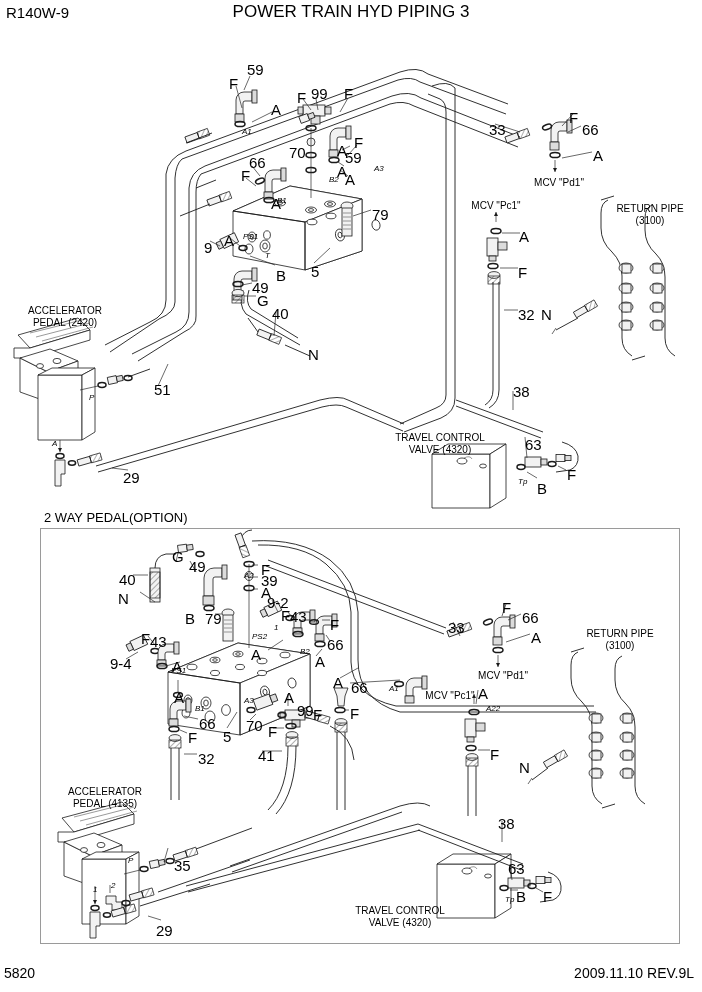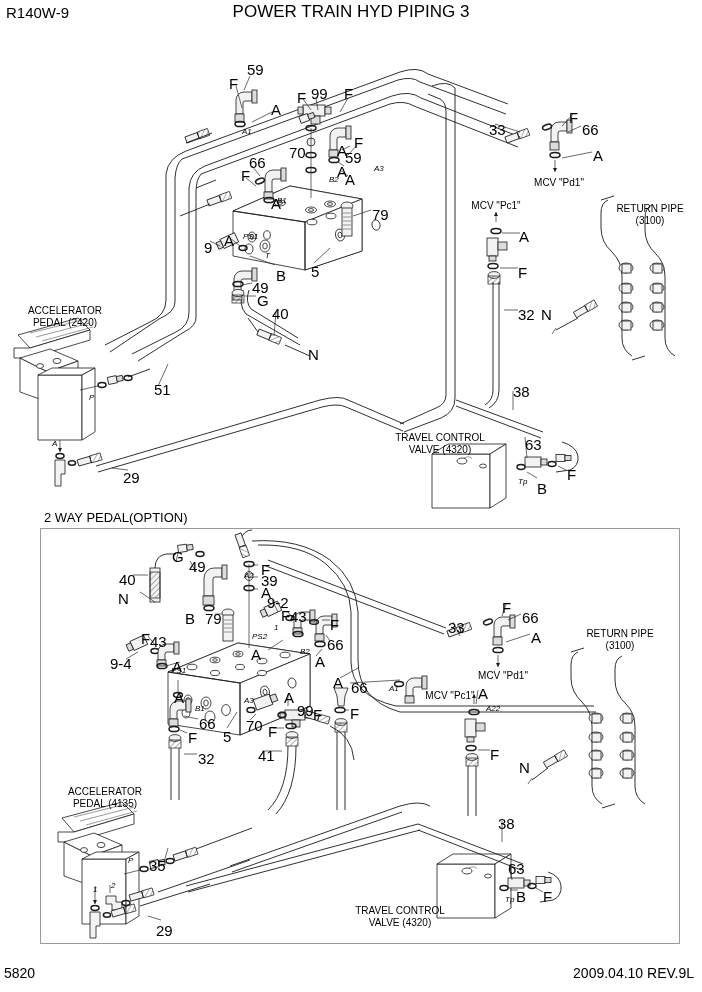--- a/index.html
+++ b/index.html
@@ -758,21 +758,21 @@
       <div class="callout big" style="left: 297px; top: 703px;">99</div>
       <div class="callout big" style="left: 313px; top: 707px;">F</div>
       <div class="callout big" style="left: 350px; top: 706px;">F</div>
       <div class="callout big" style="left: 268px; top: 724px;">F</div>
       <div class="callout big" style="left: 258px; top: 748px;">41</div>
       <div class="callout big" style="left: 333px; top: 675px;">A</div>
       <div class="callout big" style="left: 351px; top: 680px;">66</div>
       <div class="callout big" style="left: 478px; top: 686px;">A</div>
       <div class="callout big" style="left: 490px; top: 747px;">F</div>
       <div class="callout big" style="left: 519px; top: 760px;">N</div>
-      <div class="callout big" style="left: 149px; top: 858px;">35</div>
+      <div class="callout big" style="left: 174px; top: 858px;">35</div>
       <div class="callout big" style="left: 156px; top: 923px;">29</div>
       <div class="callout big" style="left: 498px; top: 816px;">38</div>
       <div class="callout big" style="left: 508px; top: 861px;">63</div>
       <div class="callout big" style="left: 543px; top: 889px;">F</div>
       <div class="callout big" style="left: 516px; top: 889px;">B</div>
       <div class="callout xs" style="left: 171px; top: 667px;">PS1</div>
       <div class="callout xs" style="left: 252px; top: 633px; text-align: right;">PS2</div>
       <div class="callout xs" style="left: 244px; top: 572px;">A2</div>
       <div class="callout xs" style="left: 300px; top: 648px;">B2</div>
       <div class="callout xs" style="left: 195px; top: 705px;">B1</div>
@@ -780,14 +780,14 @@
       <div class="callout xs" style="left: 389px; top: 685px;">A1</div>
       <div class="callout xs" style="left: 274px; top: 624px;">1</div>
       <div class="callout xs" style="left: 93px; top: 886px;">1</div>
       <div class="callout xs" style="left: 111px; top: 882px;">2</div>
       <div class="callout xs" style="left: 128px; top: 857px;">P</div>
       <div class="callout xs" style="left: 505px; top: 896px;">Tp</div>
       <div class="callout xs" style="left: 486px; top: 705px;">A22</div>
     </div>
 
   <div class="t pagenum">5820</div>
-  <div class="t revision">2009.04.10  REV.9L</div>
+  <div class="t revision">2009.11.10  REV.9L</div>
 </div>
 
 </body></html>

